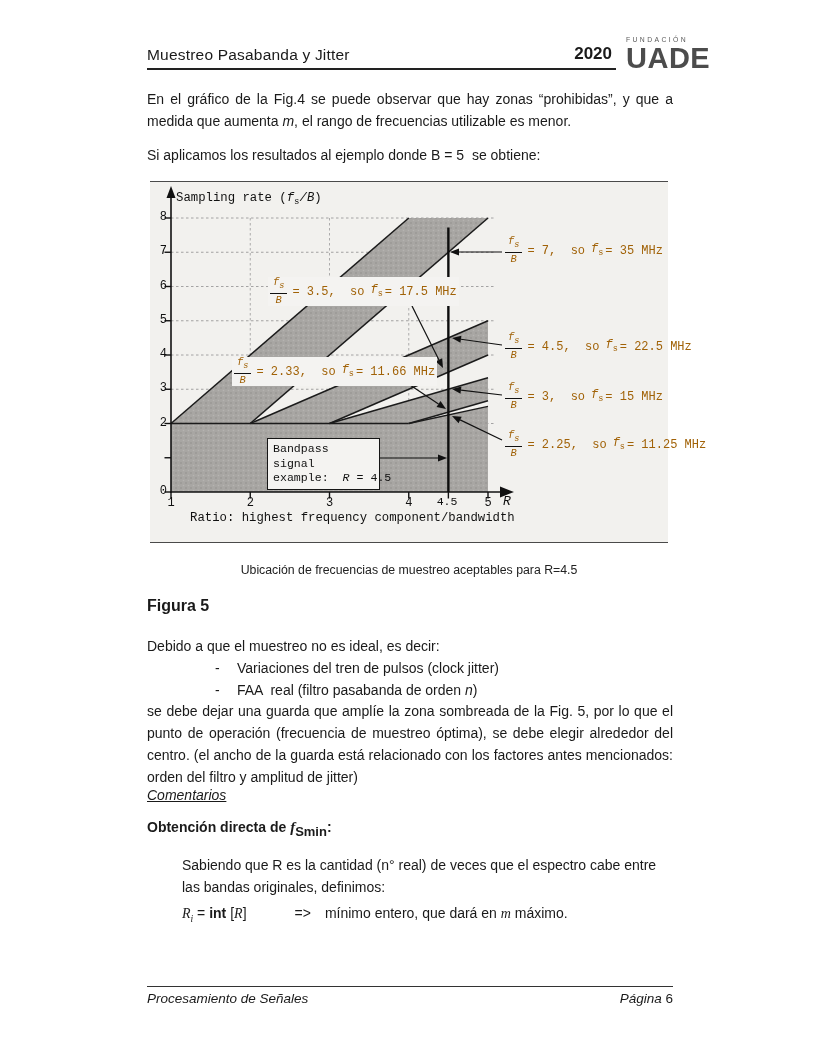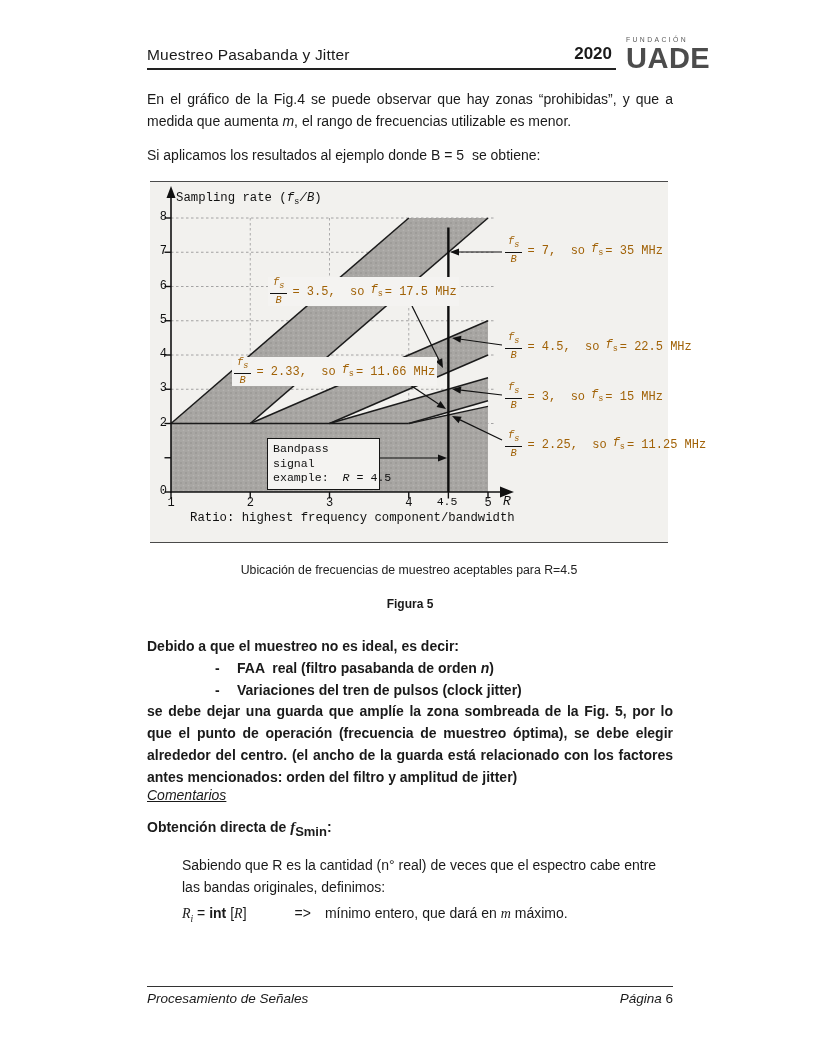--- a/index.html
+++ b/index.html
@@ -10,22 +10,22 @@
   .hdr-year{right:205px;top:44px;font-size:17px;font-weight:bold;margin-left:12px;}
   .hdr-rule{left:147px;top:68px;width:469px;height:1.5px;background:#222;}
   .logo{left:626px;top:36px;width:88px;}
   .logo-small{font-size:6.8px;letter-spacing:2.4px;color:#5a5a5a;display:block;margin-bottom:1px;}
   .logo-big{font-size:29px;line-height:28px;font-weight:bold;color:#4c4c4c;letter-spacing:.5px;display:block;}
   
   .para{left:147px;width:526px;font-size:14px;line-height:21.8px;}
   .p1{top:89px;text-align:justify;}
   .p2{top:145px;white-space:pre-wrap;}
   .caption{left:150px;top:563px;width:518px;text-align:center;font-size:12.3px;color:#222;}
-  .figlabel{left:147px;top:597px;width:526px;text-align:center;font-size:12px;font-weight:bold;}
-  .block3{top:636px;font-weight:bold;}
+  .figlabel{left:147px;top:597px;width:526px;text-align:left;font-size:16px;font-weight:bold;}
+  .block3{top:636px;}
   .bullet{margin-left:68px;white-space:pre-wrap;}
   .bullet .dash{display:inline-block;width:22px;}
   .just{text-align:justify;}
   .coment{left:147px;top:787px;font-size:14px;font-style:italic;text-decoration:underline;}
   .obten{left:147px;top:819px;font-size:14px;font-weight:bold;}
   .obten i{font-family:"Liberation Serif",serif;font-size:15px;}
   .obten sub{font-size:13px;}
   .p4{left:182px;top:855px;width:492px;font-size:14px;line-height:21.8px;}
   .eq{left:182px;top:905px;font-size:14px;}
   .eq i{font-family:"Liberation Serif",serif;}
@@ -218,22 +218,22 @@
     <div class="tick xlab" style="left: 167.5px; top: 314px; width: 24px;">3</div>
     <div class="tick xlab" style="left: 246.75px; top: 314px; width: 24px;">4</div>
     <div class="tick xlab" style="left: 326px; top: 314px; width: 24px;">5</div>
   </div>
 
 <div class="abs caption">Ubicación de frecuencias de muestreo aceptables para R=4.5</div>
 <div class="abs figlabel">Figura 5</div>
 
 <div class="abs para block3">
   <div>Debido a que el muestreo no es ideal, es decir:</div>
+  <div class="bullet"><span class="dash">-</span><span>Variaciones del tren de pulsos (clock jitter)</span></div>
   <div class="bullet"><span class="dash">-</span><span>FAA  real (filtro pasabanda de orden </span><i>n</i><span>)</span></div>
-  <div class="bullet"><span class="dash">-</span><span>Variaciones del tren de pulsos (clock jitter)</span></div>
   <div class="just">se debe dejar una guarda que amplíe la zona sombreada de la Fig. 5, por lo que el punto de operación (frecuencia de muestreo óptima), se debe elegir alrededor del centro. (el ancho de la guarda está relacionado con los factores antes mencionados: orden del filtro y amplitud de jitter)</div>
 </div>
 
 <div class="abs coment">Comentarios</div>
 
 <div class="abs obten"><span>Obtención directa de </span><i>f</i><sub>Smin</sub><span>:</span></div>
 
 <div class="abs p4">Sabiendo que R es la cantidad (n° real) de veces que el espectro cabe entre las bandas originales, definimos:</div>
 
 <div class="abs eq"><i>R</i><sub><i>i</i></sub><span> = </span><b>int</b><span> [</span><i>R</i><span>]</span><span class="sp1"></span><span>=&gt;</span><span class="sp2"></span><span>mínimo entero, que dará en </span><i>m</i><span> máximo.</span></div>

